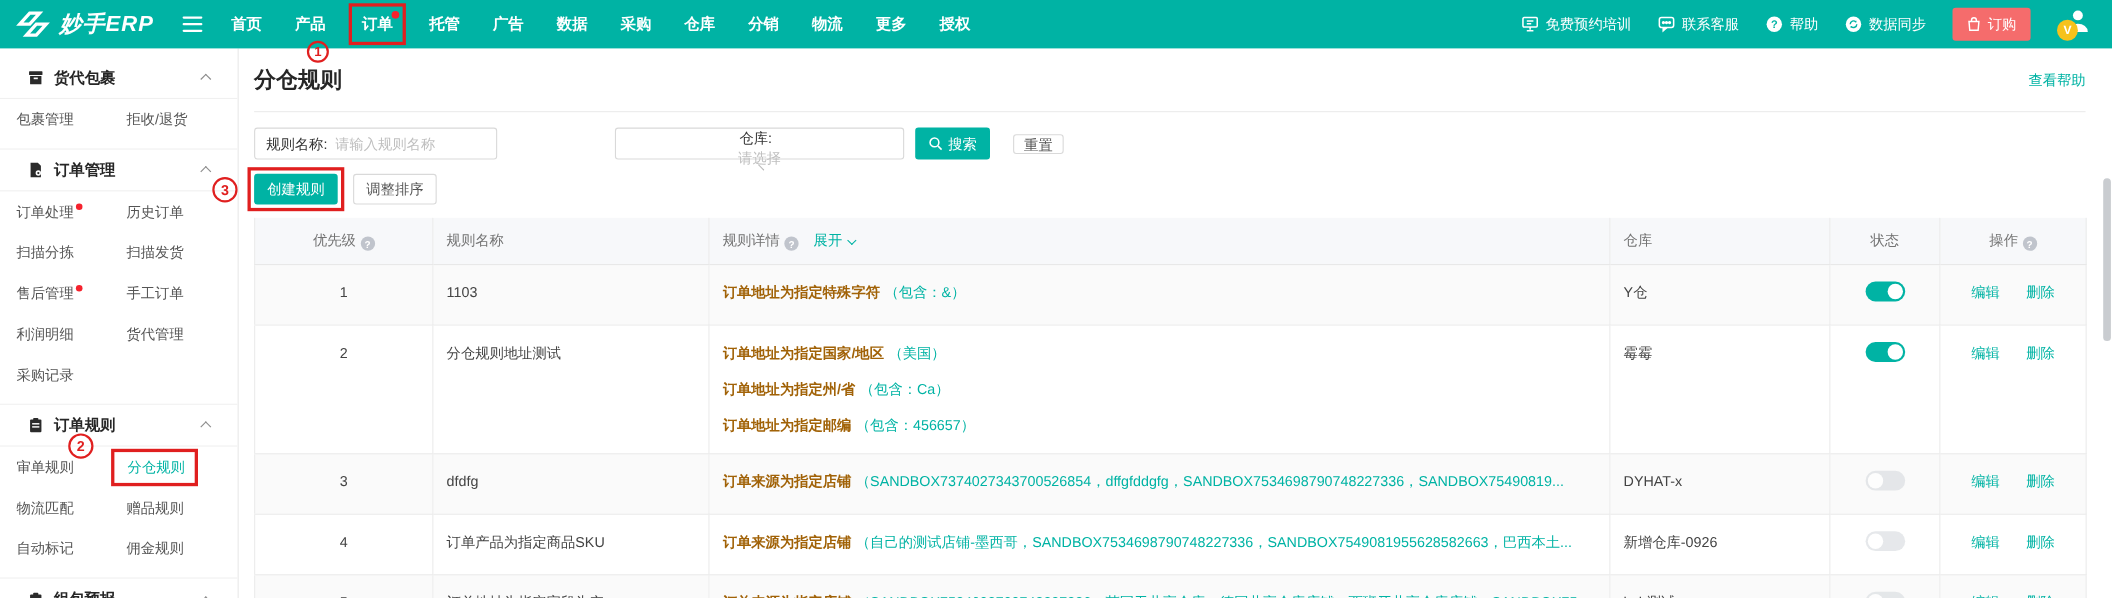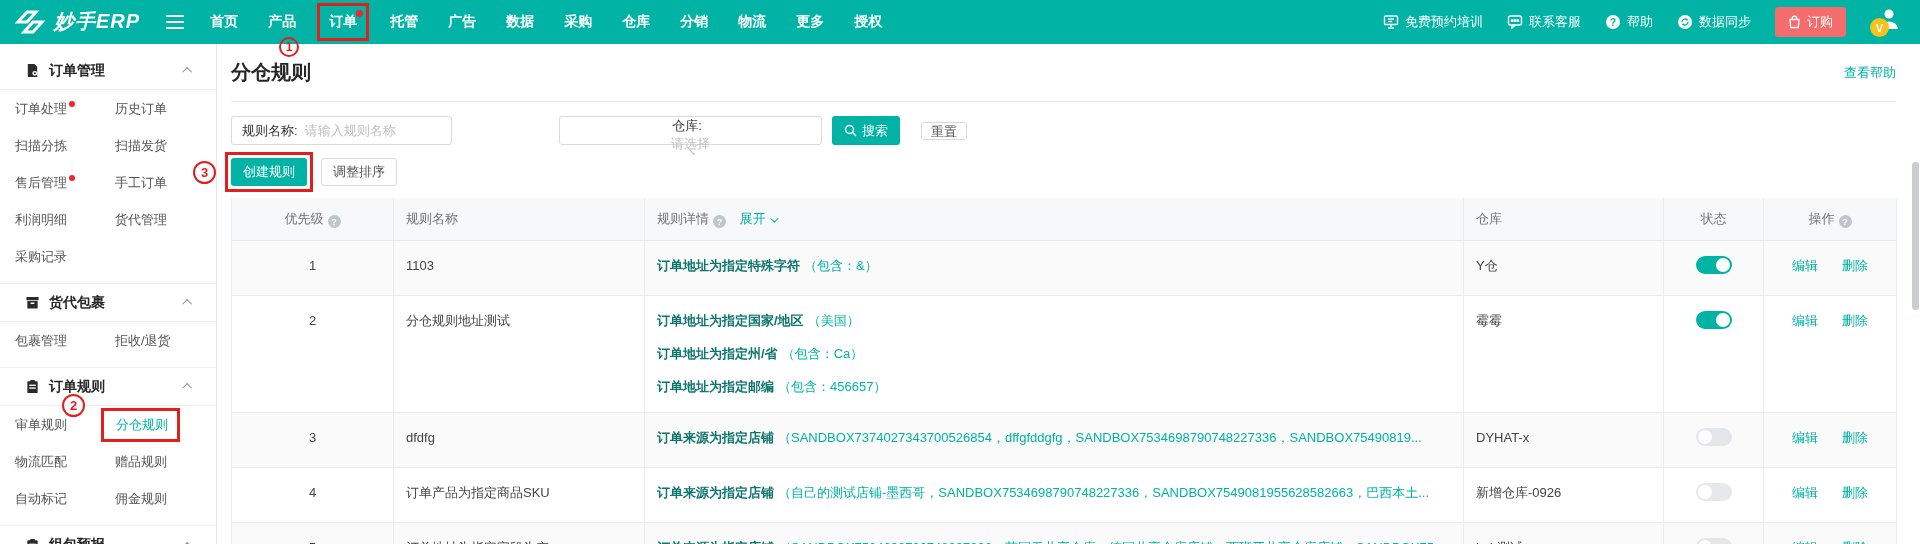--- a/index.html
+++ b/index.html
@@ -98,21 +98,21 @@
               padding:15px 12px; font-size:13px; color:#444; line-height:20px; white-space:nowrap; overflow:hidden; }
   .rules tr.stripe td { background:#fafafa; }
   .qicon { display:inline-flex; width:13px; height:13px; border-radius:50%; background:#c0c4cc; color:#fff;
            font-size:9px; font-weight:bold; align-items:center; justify-content:center; margin-left:4px;
            vertical-align:-2px; cursor:pointer; }
   .expand-link { color:#00b3a4; margin-left:10px; cursor:pointer; }
   .caret-down-t { width:6px; height:6px; border-right:1.5px solid #00b3a4; border-bottom:1.5px solid #00b3a4;
                   transform:rotate(45deg) translateY(-2px); display:inline-block; margin-left:4px; }
   .detail-line { margin-bottom:13px; overflow:hidden; text-overflow:clip; }
   .detail-line:last-child { margin-bottom:0; }
-  .detail-line b { color:#0f766e; }
+  .detail-line b { color:#a16207; }
   .detail-line .param { color:#00b3a4; margin-left:4px; }
   .switch { width:36px; height:18px; border-radius:10px; position:relative; display:inline-block; cursor:pointer; }
   .switch.on { background:#00b3a4; }
   .switch.off { background:#d6dade; opacity:.6; }
   .switch .knob { position:absolute; top:2px; width:14px; height:14px; border-radius:50%; background:#fff; }
   .switch.on .knob { right:2px; }
   .switch.off .knob { left:2px; }
   .op-link { color:#00b3a4; cursor:pointer; margin:0 12px; text-decoration:none; }
 
   
@@ -207,20 +207,40 @@
 
 <div class="ann-circle" id="ann1">1</div>
 <div class="ann-circle" id="ann2">2</div>
 <div class="ann-circle" id="ann3">3</div>
 
 <div class="sidebar">
 
   <div class="sec">
     <div class="sec-header">
       <svg viewBox="0 0 16 16" fill="#2b2b2b">
+        <rect x="1.5" y="2" width="13" height="3.5" rx="0.5"></rect>
+          <rect x="2.5" y="6.5" width="11" height="8" rx="0.5"></rect>
+          <rect x="6" y="8" width="4" height="1.6" fill="#fff"></rect>
+      </svg>
+      <span class="sec-title">货代包裹</span>
+      <span class="caret-up"></span>
+    </div>
+    <div class="sec-items">
+      <div class="s-item">
+          <span class="lbl">包裹管理</span>
+        </div>
+      <div class="s-item">
+          <span class="lbl">拒收/退货</span>
+        </div>
+    </div>
+  </div>
+
+  <div class="sec">
+    <div class="sec-header">
+      <svg viewBox="0 0 16 16" fill="#2b2b2b">
         <path d="M3 1 h7 l3 3 v11 h-10 Z"></path>
           <circle cx="10.5" cy="11" r="2.6" fill="#fff"></circle>
           <circle cx="10.5" cy="11" r="1.1" fill="#2b2b2b"></circle>
       </svg>
       <span class="sec-title">订单管理</span>
       <span class="caret-up"></span>
     </div>
     <div class="sec-items">
       <div class="s-item">
         <span class="lbl">订单处理</span>
@@ -243,40 +263,20 @@
           <span class="lbl">手工订单</span>
         </div>
       <div class="s-item">
           <span class="lbl">利润明细</span>
         </div>
       <div class="s-item">
           <span class="lbl">货代管理</span>
         </div>
       <div class="s-item">
           <span class="lbl">采购记录</span>
-        </div>
-    </div>
-  </div>
-
-  <div class="sec">
-    <div class="sec-header">
-      <svg viewBox="0 0 16 16" fill="#2b2b2b">
-        <rect x="1.5" y="2" width="13" height="3.5" rx="0.5"></rect>
-          <rect x="2.5" y="6.5" width="11" height="8" rx="0.5"></rect>
-          <rect x="6" y="8" width="4" height="1.6" fill="#fff"></rect>
-      </svg>
-      <span class="sec-title">货代包裹</span>
-      <span class="caret-up"></span>
-    </div>
-    <div class="sec-items">
-      <div class="s-item">
-          <span class="lbl">包裹管理</span>
-        </div>
-      <div class="s-item">
-          <span class="lbl">拒收/退货</span>
         </div>
     </div>
   </div>
 
   <div class="sec">
     <div class="sec-header">
       <svg viewBox="0 0 16 16" fill="#2b2b2b">
         <rect x="2.5" y="2.5" width="11" height="12.5" rx="1"></rect>
           <rect x="5.5" y="1" width="5" height="3" rx="0.8"></rect>
           <rect x="4.5" y="6" width="7" height="1.4" fill="#fff"></rect>

